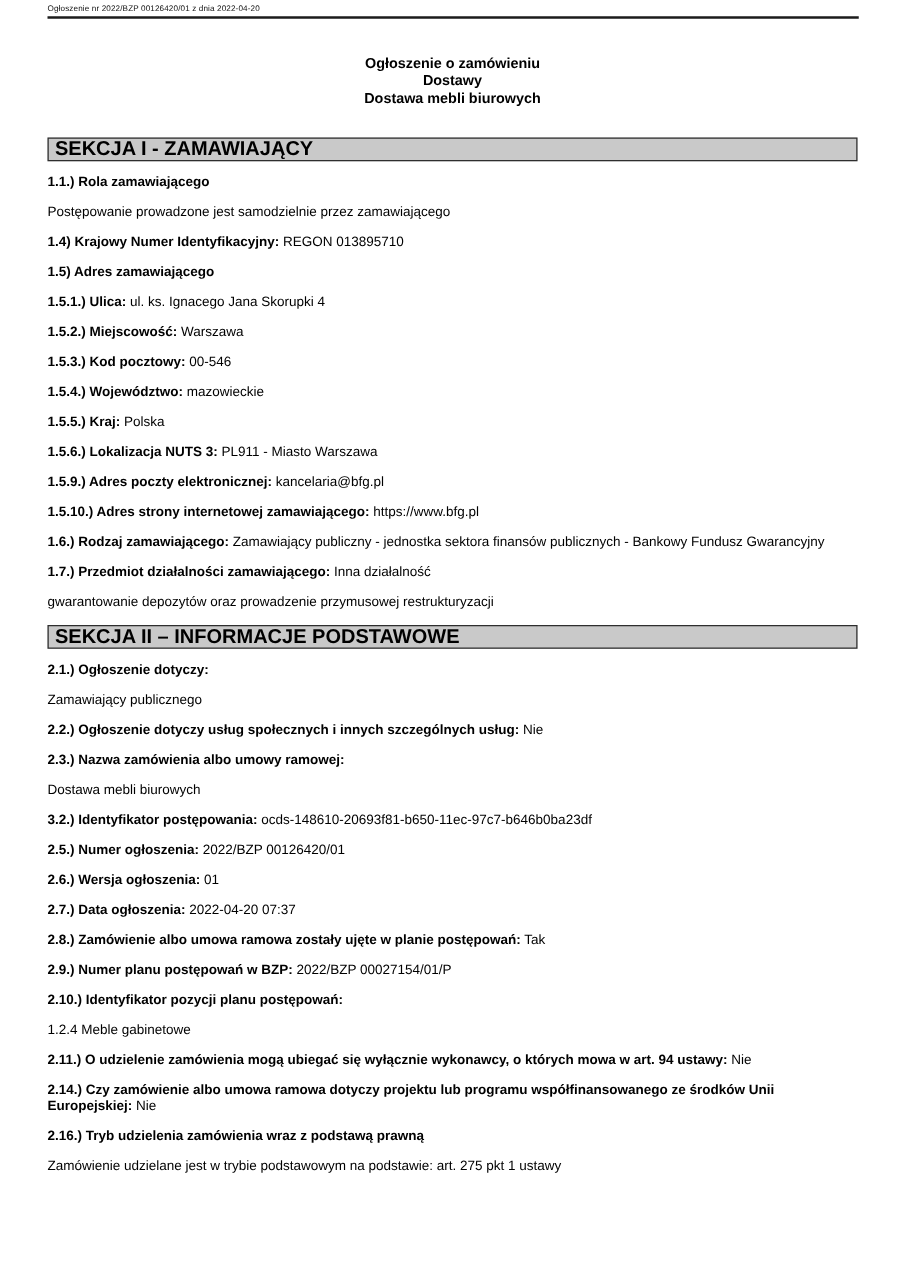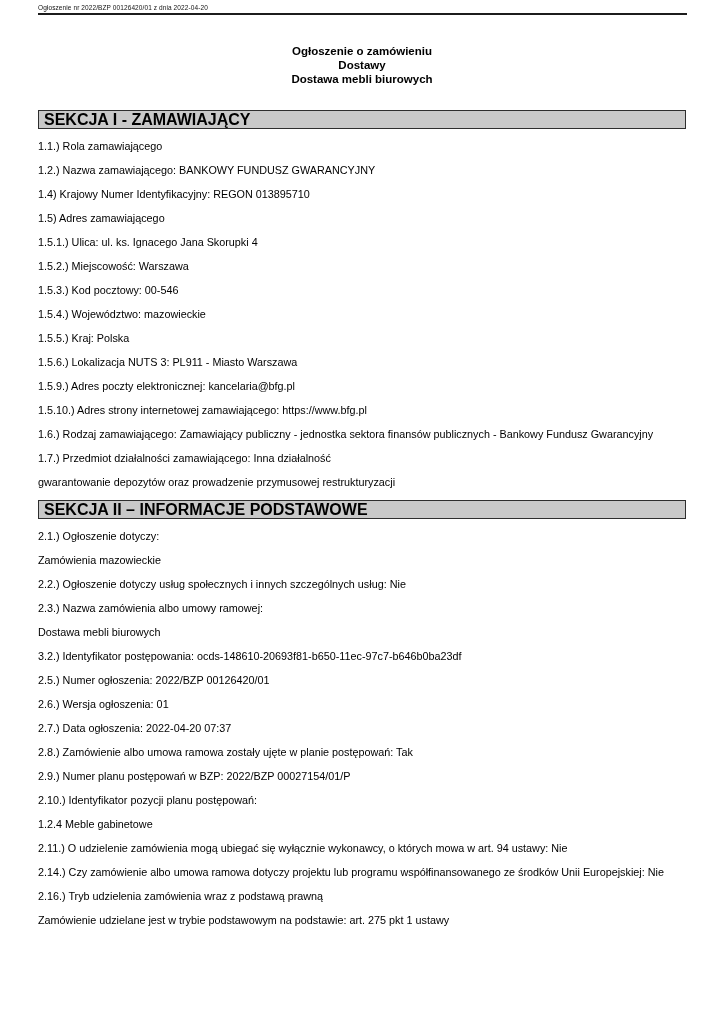--- a/index.html
+++ b/index.html
@@ -29,21 +29,21 @@
   .title-block{text-align:center;font-weight:bold;font-size:11.5px;line-height:14px;}
   #sections{margin-top:24px;}
   .doc-section + .doc-section{margin-top:6px;}
   .section-bar{
     background:var(--bar-bg);
     border:1px solid var(--bar-border);
     font-weight:bold;font-size:16px;line-height:13px;
     padding:2px 5px;
   }
   .row{margin:11px 0;font-size:10.8px;line-height:13px;}
-  .field-label{font-weight:normal;}
+  .field-label{font-weight:bold;}
   .field-value{font-weight:normal;}
   .footer-rule{
     position:absolute;top:1002px;left:38px;right:37px;
     border-top:1.5px solid #222;
   }
   .footer{
     position:absolute;top:1006px;left:38px;right:37px;
     display:flex;justify-content:space-between;
     font-size:6.3px;color:#111;
   }
@@ -67,22 +67,22 @@
     </div>
 
     <div id="sections">
   <section class="doc-section">
     <div class="section-bar">
       <span>SEKCJA I - ZAMAWIAJĄCY</span>
     </div>
     <div class="section-rows">
   <p class="row"><span class="field-label">1.1.) Rola zamawiającego</span></p>
 
+  <p class="row"><span class="field-value">Postępowanie prowadzone jest samodzielnie przez zamawiającego</span></p>
 
-  <p class="row"><span class="field-label">1.2.) Nazwa zamawiającego:</span><span class="field-value"> BANKOWY FUNDUSZ GWARANCYJNY</span></p>
 
   <p class="row"><span class="field-label">1.4) Krajowy Numer Identyfikacyjny:</span><span class="field-value"> REGON 013895710</span></p>
 
   <p class="row"><span class="field-label">1.5) Adres zamawiającego</span></p>
 
   <p class="row"><span class="field-label">1.5.1.) Ulica:</span><span class="field-value"> ul. ks. Ignacego Jana Skorupki 4</span></p>
 
   <p class="row"><span class="field-label">1.5.2.) Miejscowość:</span><span class="field-value"> Warszawa</span></p>
 
   <p class="row"><span class="field-label">1.5.3.) Kod pocztowy:</span><span class="field-value"> 00-546</span></p>
@@ -105,21 +105,21 @@
 </div>
   </section>
 
   <section class="doc-section">
     <div class="section-bar">
       <span>SEKCJA II – INFORMACJE PODSTAWOWE</span>
     </div>
     <div class="section-rows">
   <p class="row"><span class="field-label">2.1.) Ogłoszenie dotyczy:</span></p>
 
-  <p class="row"><span class="field-value">Zamówienia mazowieckie</span></p>
+  <p class="row"><span class="field-value">Zamawiający publicznego</span></p>
 
   <p class="row"><span class="field-label">2.2.) Ogłoszenie dotyczy usług społecznych i innych szczególnych usług:</span><span class="field-value"> Nie</span></p>
 
   <p class="row"><span class="field-label">2.3.) Nazwa zamówienia albo umowy ramowej:</span></p>
 
   <p class="row"><span class="field-value">Dostawa mebli biurowych</span></p>
 
   <p class="row"><span class="field-label">3.2.) Identyfikator postępowania:</span><span class="field-value"> ocds-148610-20693f81-b650-11ec-97c7-b646b0ba23df</span></p>
 
   <p class="row"><span class="field-label">2.5.) Numer ogłoszenia:</span><span class="field-value"> 2022/BZP 00126420/01</span></p>

